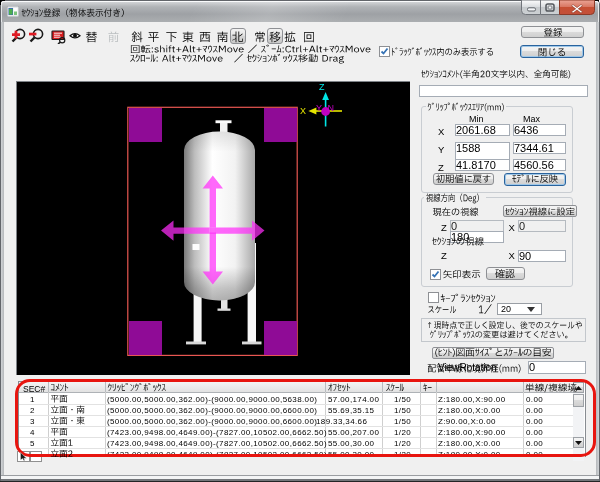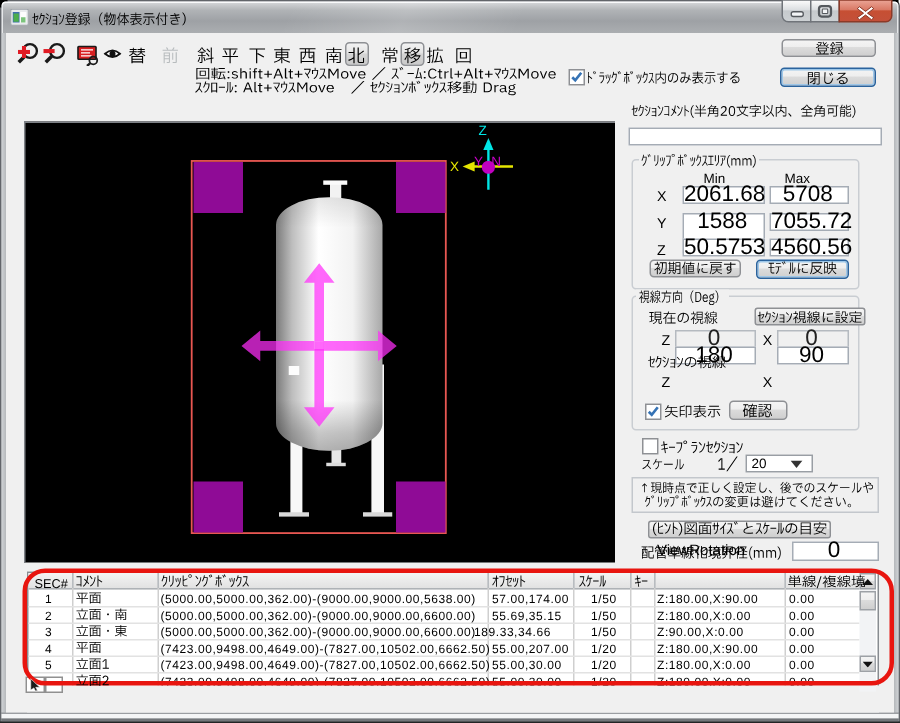--- a/index.html
+++ b/index.html
@@ -1,18 +1,18 @@
 <!DOCTYPE html>
 <html><head><meta charset="utf-8"><style>
 *{margin:0;padding:0;box-sizing:border-box}
 html,body{width:600px;height:482px;overflow:hidden;background:#fff}
 body{font-family:"Liberation Sans",sans-serif;position:relative}
 .abs{position:absolute}
 .txt{font-size:8px;letter-spacing:0.38px;color:#000;white-space:nowrap}
-.inp{background:#fff;border:1px solid #a5acb5;position:absolute;font-size:15px;line-height:10px;text-align:center;padding-right:2px;color:#000}
+.inp{background:#fff;border:1px solid #a5acb5;position:absolute;font-size:11px;line-height:10px;text-align:left;padding-right:2px;color:#000}
 .btn{position:absolute;border:1px solid #8e9094;border-radius:3px;background:linear-gradient(#f4f4f4,#eeeeee 45%,#dcdcdc 46%,#cfcfcf)}
 </style></head><body>
 <div class="abs" style="left:0;top:0;width:600px;height:482px;background:#b9bcbf;border:1px solid #62656a;border-radius:4px 4px 0 0"></div>
 <div class="abs" style="left:0;top:0;width:5px;height:5px;background:radial-gradient(circle at 5px 5px,transparent 4px,#000 4px)"></div>
 <div class="abs" style="left:594px;top:0;width:5px;height:5px;background:radial-gradient(circle at 0 5px,transparent 4px,#000 4px)"></div>
 <div class="abs" style="left:1px;top:1px;width:598px;height:21px;border-radius:3px 3px 0 0;background:linear-gradient(#d8dadc,#b0b3b6 28%,#9ea1a5 62%,#abaeb1);box-shadow:inset 0 1px 0 #fafbfc,inset 1px 0 0 #e6e8ea,inset -1px 0 0 #e6e8ea"></div>
 <div class="abs" style="left:1px;top:1px;width:598px;height:21px;border-radius:3px 3px 0 0;background:linear-gradient(115deg,rgba(255,255,255,0) 32%,rgba(255,255,255,.18) 45%,rgba(255,255,255,0) 58%)"></div>
 <div class="abs" style="left:1px;top:22px;width:3px;height:453px;background:linear-gradient(90deg,#d0d3d6,#b5b8bb)"></div>
 <div class="abs" style="left:596px;top:22px;width:3px;height:453px;background:linear-gradient(90deg,#b5b8bb,#d0d3d6)"></div>
 <div class="abs" style="left:1px;top:474.5px;width:598px;height:1.5px;background:#9b9ea2"></div>
@@ -148,38 +148,38 @@
 </svg>
 <div class="inp" style="left:419px;top:85px;width:169px;height:12px"></div>
 <div class="abs" style="left:421px;top:106px;width:152px;height:87px;border:1px solid #c9cdd2;border-radius:3px"></div>
 <div class="abs" style="left:426px;top:101px;width:80px;height:10px;background:#f0f0f0"></div>
 <div class="abs txt" style="left:469px;top:114px;font-size:9px;letter-spacing:0">Min</div>
 <div class="abs txt" style="left:523px;top:114px;font-size:9px;letter-spacing:0">Max</div>
 <div class="abs" style="left:438px;top:126px;font-size:9.5px">X</div>
 <div class="abs" style="left:438px;top:144px;font-size:9.5px">Y</div>
 <div class="abs" style="left:438px;top:161.5px;font-size:9.5px">Z</div>
 <div class="inp" style="left:455px;top:124px;width:55px;height:12px">2061.68</div>
-<div class="inp" style="left:513px;top:124px;width:53px;height:12px">5708</div>
+<div class="inp" style="left:513px;top:124px;width:53px;height:12px">6436</div>
 <div class="inp" style="left:455px;top:141.5px;width:55px;height:27px">1588</div>
-<div class="inp" style="left:513px;top:141.5px;width:53px;height:12px">7055.72</div>
-<div class="inp" style="left:455px;top:159px;width:55px;height:12px">50.5753</div>
+<div class="inp" style="left:513px;top:141.5px;width:53px;height:12px">7344.61</div>
+<div class="inp" style="left:455px;top:159px;width:55px;height:12px">41.8170</div>
 <div class="inp" style="left:513px;top:159px;width:53px;height:12px">4560.56</div>
 <div class="btn" style="left:433px;top:173px;width:61px;height:12px"></div>
 <div class="btn" style="left:504px;top:172.5px;width:62px;height:13px;border:1px solid #2a639d;box-shadow:inset 0 0 0 1px #9ec7e8"></div>
 <div class="abs" style="left:421px;top:197px;width:152px;height:90px;border:1px solid #c9cdd2;border-radius:3px"></div>
 <div class="abs" style="left:424px;top:193px;width:62px;height:9px;background:#f0f0f0"></div>
 <div class="btn" style="left:503px;top:205px;width:74px;height:12px;border-radius:2px"></div>
 <div class="abs" style="left:441px;top:222px;font-size:9.5px">Z</div>
 <div class="abs" style="left:508.5px;top:222px;font-size:9.5px">X</div>
 <div class="inp" style="left:450px;top:220px;width:54px;height:12px;background:#f0f0f0;border-color:#b5bac0;color:#222">0</div>
 <div class="inp" style="left:518px;top:220px;width:48px;height:12px;background:#f0f0f0;border-color:#b5bac0;color:#222">0</div>
 <div class="abs" style="left:441px;top:250px;font-size:9.5px">Z</div>
 <div class="abs" style="left:508.5px;top:250px;font-size:9.5px">X</div>
 <div class="inp" style="left:450px;top:231px;width:54px;height:12px">180</div>
-<div class="inp" style="left:518px;top:231px;width:48px;height:12px">90</div>
+<div class="inp" style="left:518px;top:250px;width:48px;height:12px">90</div>
 <div class="abs" style="left:430px;top:269px;width:11px;height:11px;background:#fff;border:1px solid #8e9094"></div>
 <svg class="abs" style="left:431px;top:270px" width="9" height="9" viewBox="0 0 9 9">
     <path d="M1.5 4.5 L3.5 6.5 L7.5 1.5" stroke="#3673b5" stroke-width="1.8" fill="none"></path>
   </svg>
 <div class="btn" style="left:486px;top:267px;width:39px;height:13px"></div>
 <div class="abs" style="left:428px;top:292px;width:11px;height:11px;background:#fff;border:1px solid #8e9094"></div>
 <div class="abs" style="left:497px;top:302.5px;width:45px;height:12px;background:#fff;border:1px solid #999ea4"></div>
 <div class="abs" style="left:501px;top:304px;font-size:9px">20</div>
 <svg class="abs" style="left:527px;top:307px" width="9" height="5" viewBox="0 0 9 5">
     <path d="M0 0 h8 l-4 5 z" fill="#333"></path>

